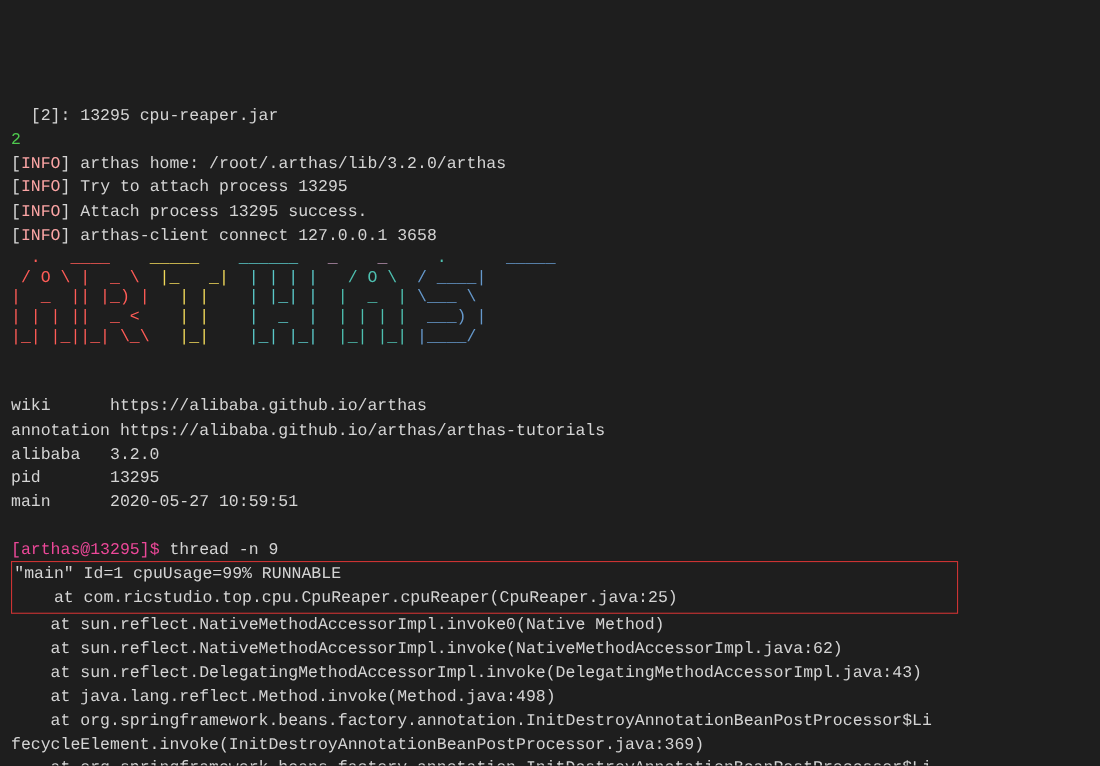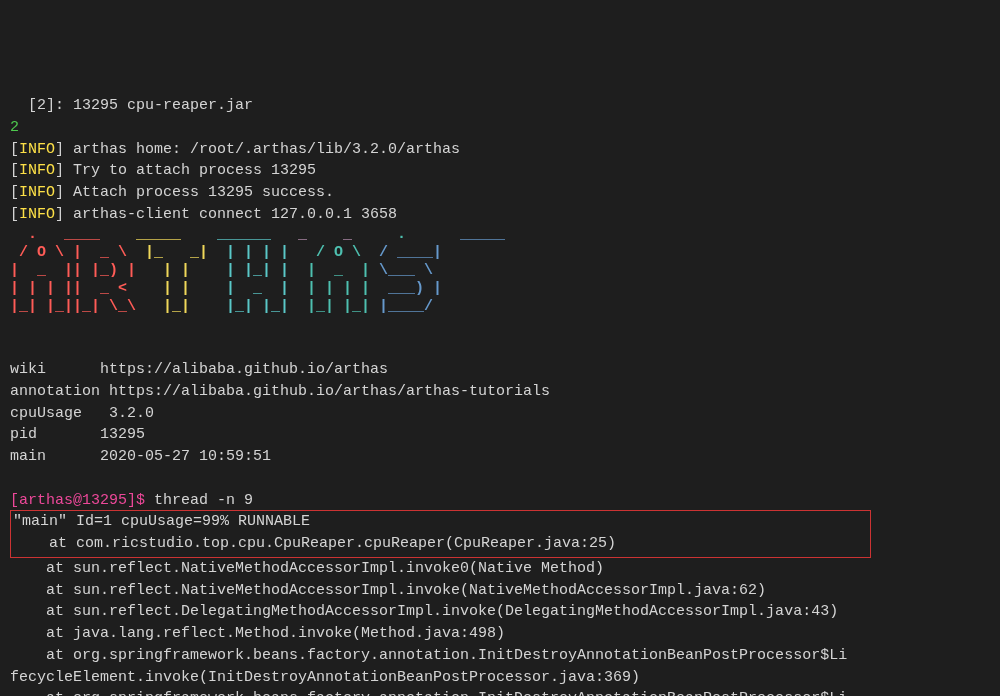--- a/index.html
+++ b/index.html
@@ -15,31 +15,30 @@
       line-height: 1.45;
       padding: 8px 10px;
       width: 1000px;
       height: 696px;
       overflow: hidden;
       white-space: pre;
     }
     .green { color: #4ec94e; }
     .red { color: #ec4899; }
     .bracket { color: #d4d4d4; }
-    .info-text { color: #fde047; }
+    .info-text { color: #fca5a5; }
     .highlight-box {
       border: 1px solid #cc3333;
       display: inline-block;
       padding: 0 2px 2px 2px;
       margin-top: -1px;
     }
     .ascii-line {
       line-height: 1.2;
       letter-spacing: 0;
-      font-weight: bold;
     }
     .c-red { color: #ff5c57; }
     .c-yellow { color: #f0d85a; }
     .c-cyan { color: #5ac8c8; }
     .c-teal { color: #4ec0b0; }
     .c-purple { color: #b48ead; }
     .c-blue { color: #6699cc; }
   </style>
 </head>
 <body>
@@ -53,21 +52,21 @@
 <span><span class="bracket">[</span><span class="info-text">INFO</span><span class="bracket">] </span><span>Attach process 13295 success.</span></span>
 <span><span class="bracket">[</span><span class="info-text">INFO</span><span class="bracket">] </span><span>arthas-client connect 127.0.0.1 3658</span></span>
 <div class="ascii-line"><span class="c-red">  .   ____  </span><span class="c-yellow">  _____   </span><span class="c-cyan"> ______  </span><span class="c-purple"> _    _  </span><span class="c-teal">   .   </span><span class="c-blue">   _____</span>
 <span class="c-red"> / O \ |  _ \ </span><span class="c-yellow"> |_   _| </span><span class="c-cyan"> | | | | </span><span class="c-teal">  / O \ </span><span class="c-blue"> / ____|</span>
 <span class="c-red">|  _  || |_) |</span><span class="c-yellow">   | |   </span><span class="c-cyan"> | |_| | </span><span class="c-teal"> |  _  |</span><span class="c-blue"> \___ \ </span>
 <span class="c-red">| | | ||  _ &lt; </span><span class="c-yellow">   | |   </span><span class="c-cyan"> |  _  | </span><span class="c-teal"> | | | |</span><span class="c-blue">  ___) |</span>
 <span class="c-red">|_| |_||_| \_\</span><span class="c-yellow">   |_|   </span><span class="c-cyan"> |_| |_| </span><span class="c-teal"> |_| |_|</span><span class="c-blue"> |____/ </span></div>
 
 <span><span>wiki      </span><span>https://alibaba.github.io/arthas</span></span>
 <span><span>annotation </span><span>https://alibaba.github.io/arthas/arthas-tutorials</span></span>
-<span><span>cpuUsage   </span><span>3.2.0</span></span>
+<span><span>alibaba   </span><span>3.2.0</span></span>
 <span><span>pid       </span><span>13295</span></span>
 <span><span>main      </span><span>2020-05-27 10:59:51</span></span>
 
 <span><span class="red">[arthas@</span><span class="red">13295</span><span class="red">]$ </span><span>thread -n 9</span></span>
 <span class="highlight-box"><span>"main" Id=1 cpuUsage=99% RUNNABLE</span>
 <span>    at com.ricstudio.top.cpu.CpuReaper.cpuReaper(CpuReaper.java:25)</span>                            </span>
 <span>    at sun.reflect.NativeMethodAccessorImpl.invoke0(Native Method)</span>
 <span>    at sun.reflect.NativeMethodAccessorImpl.invoke(NativeMethodAccessorImpl.java:62)</span>
 <span>    at sun.reflect.DelegatingMethodAccessorImpl.invoke(DelegatingMethodAccessorImpl.java:43)</span>
 <span>    at java.lang.reflect.Method.invoke(Method.java:498)</span>

